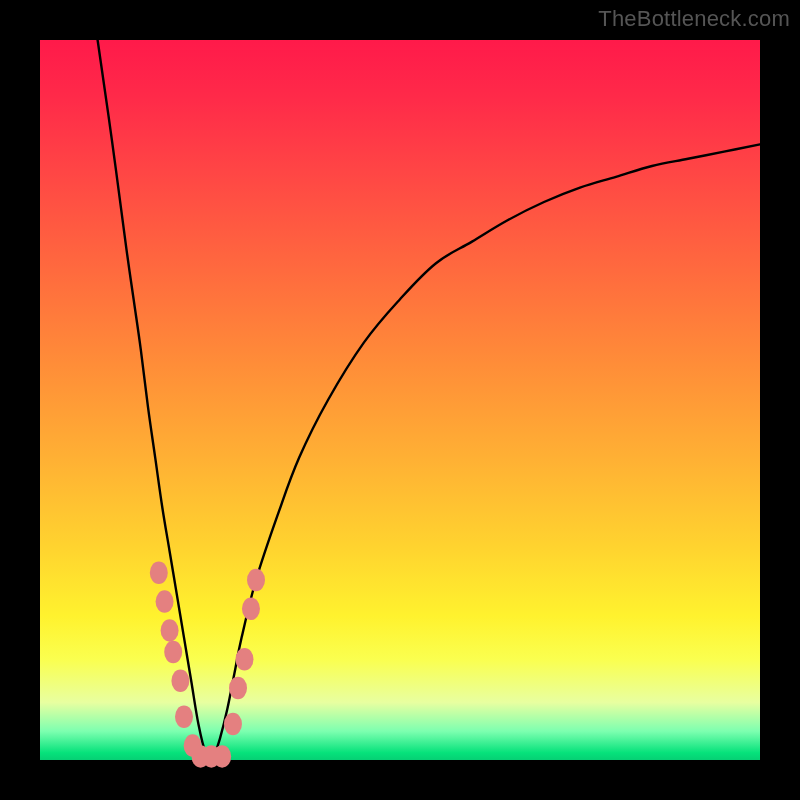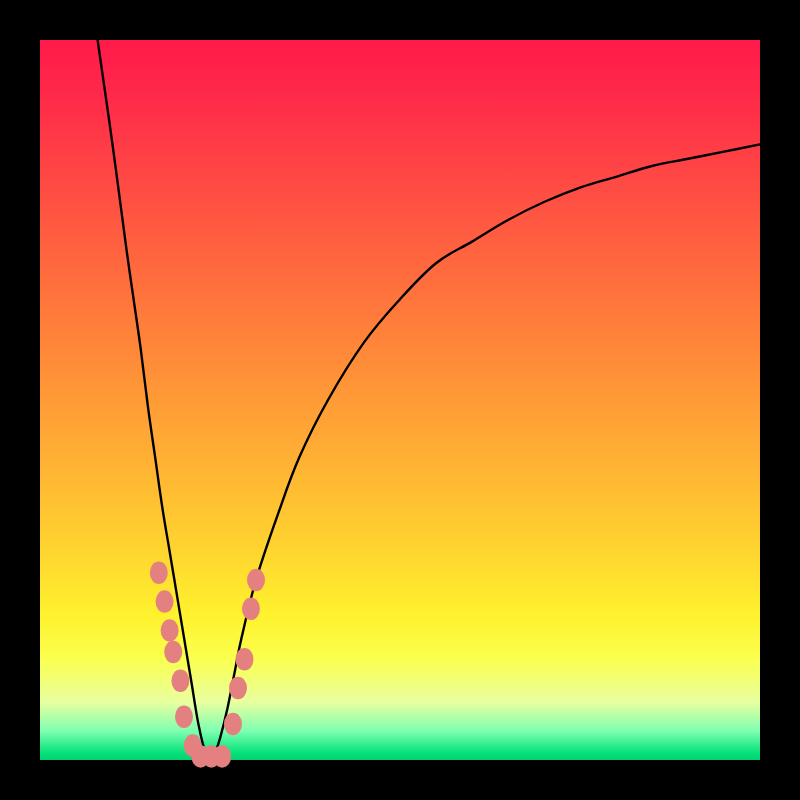--- a/index.html
+++ b/index.html
@@ -67,20 +67,21 @@
   }
   .marker {
     fill: #e48080;
     stroke: none;
   }
 </style>
 </head>
 <body>
 
 <div class="frame">
+  <div class="watermark">TheBottleneck.com</div>
   <div class="plot">
     <svg class="curves" viewBox="0 0 720 720">
       <path id="left-curve" class="curve" d="M 57.6 0 C 60.19 18.14, 66.82 63.22, 72.00 100.80 C 77.18 138.38, 82.51 180.29, 86.40 208.80 C 90.29 237.31, 91.01 241.06, 93.60 259.20 C 96.19 277.34, 98.21 290.16, 100.80 309.60 C 103.39 329.04, 105.41 347.76, 108.00 367.20 C 110.59 386.64, 112.61 399.46, 115.20 417.60 C 117.79 435.74, 119.81 451.15, 122.40 468.00 C 124.99 484.85, 127.01 495.65, 129.60 511.20 C 132.19 526.75, 134.21 538.85, 136.80 554.40 C 139.39 569.95, 141.41 582.05, 144.00 597.60 C 146.59 613.15, 148.61 625.25, 151.20 640.80 C 153.79 656.35, 155.81 671.04, 158.40 684.00 C 160.99 696.96, 163.01 706.32, 165.60 712.80 C 168.19 719.28, 171.50 718.70, 172.80 720.00"></path>
       <path id="right-curve" class="curve" d="M 172.79999999999998 720 C 174.10 716.11, 177.41 707.47, 180.00 698.40 C 182.59 689.33, 184.61 681.26, 187.20 669.60 C 189.79 657.94, 191.81 646.56, 194.40 633.60 C 196.99 620.64, 197.71 614.45, 201.60 597.60 C 205.49 580.75, 209.52 562.03, 216.00 540.00 C 222.48 517.97, 229.82 497.23, 237.60 475.20 C 245.38 453.17, 250.13 438.34, 259.20 417.60 C 268.27 396.86, 276.34 380.74, 288.00 360.00 C 299.66 339.26, 311.04 320.54, 324.00 302.40 C 336.96 284.26, 347.04 273.46, 360.00 259.20 C 372.96 244.94, 383.04 233.57, 396.00 223.20 C 408.96 212.83, 419.04 209.38, 432.00 201.60 C 444.96 193.82, 455.04 187.13, 468.00 180.00 C 480.96 172.87, 491.04 167.83, 504.00 162.00 C 516.96 156.17, 527.04 152.14, 540.00 147.60 C 552.96 143.06, 563.04 140.69, 576.00 136.80 C 588.96 132.91, 599.04 129.24, 612.00 126.00 C 624.96 122.76, 635.04 121.39, 648.00 118.80 C 660.96 116.21, 671.04 114.19, 684.00 111.60 C 696.96 109.01, 713.52 105.70, 720.00 104.40"></path>
       <g id="markers">
           <ellipse cx="118.80" cy="532.80" rx="9" ry="11.25" class="marker"></ellipse>
           <ellipse cx="124.56" cy="561.60" rx="9" ry="11.25" class="marker"></ellipse>
           <ellipse cx="129.60" cy="590.40" rx="9" ry="11.25" class="marker"></ellipse>
           <ellipse cx="133.20" cy="612.00" rx="9" ry="11.25" class="marker"></ellipse>
           <ellipse cx="140.40" cy="640.80" rx="9" ry="11.25" class="marker"></ellipse>

